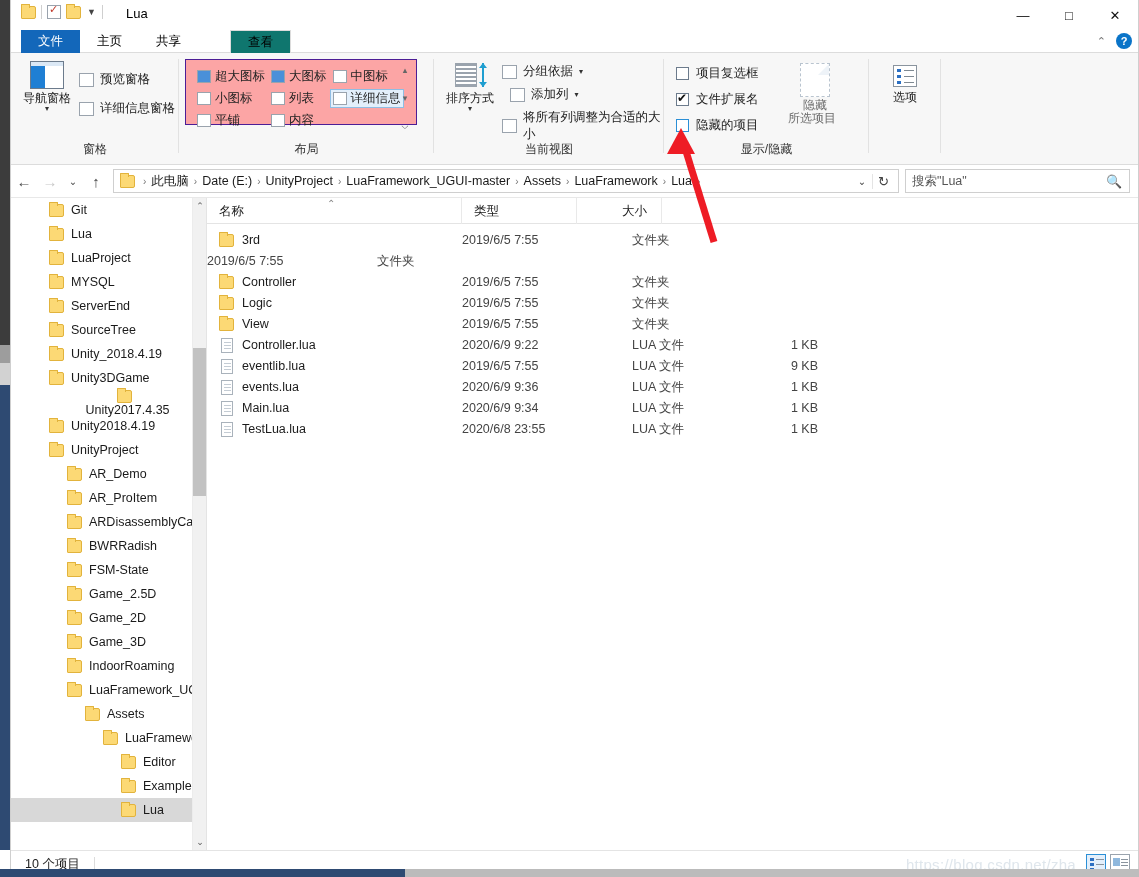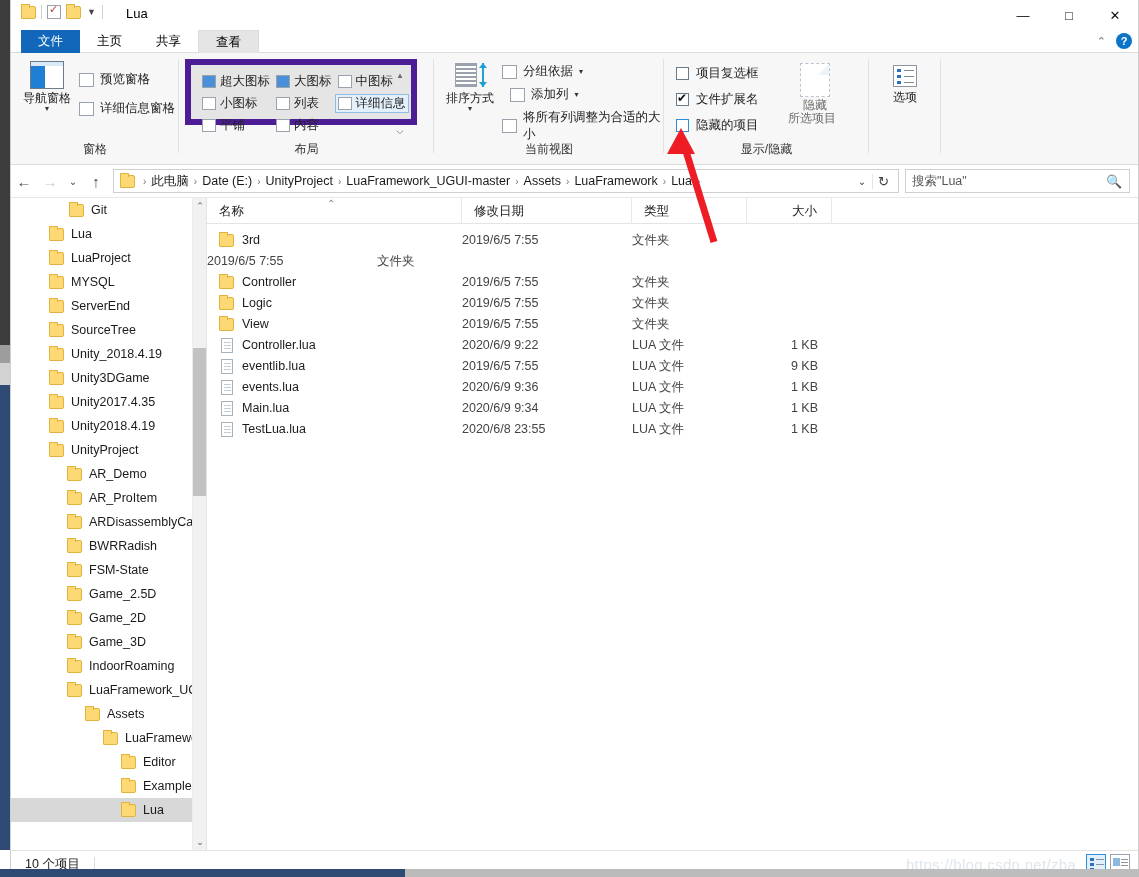--- a/index.html
+++ b/index.html
@@ -60,22 +60,22 @@
 
   #win-controls { position:absolute; right:0; top:0; height:30px; display:flex; }
   .win-btn { width:46px; height:30px; display:flex; align-items:center; justify-content:center;
              font-size:13px; color:#111; }
 
   
   #tab-strip { position:relative; height:23px; background:#fff; border-bottom:1px solid #dcdcdc; }
   .tabs { position:absolute; left:10px; top:0; display:flex; height:23px; }
   .tab { padding:0 17px; height:23px; line-height:23px; font-size:12.5px; color:#000; }
   .tab.file   { background:#1367ba; color:#fff; font-weight:normal; }
-  .tab.active { background:#e5e5e5; border:1px solid #dcdcdc; border-bottom:1px solid #f7f7f7;
-                position:relative; top:0; height:24px; line-height:22px; }
+  .tab.active { background:#0f766e; border:1px solid #dcdcdc; border-bottom:1px solid #f7f7f7;
+                position:relative; top:0; height:24px; line-height:22px;margin-left:32px; }
   #tab-right { position:absolute; right:6px; top:3px; display:flex; align-items:center; gap:10px; }
   .chev-up { font-size:11px; color:#777; }
   .help-ico { width:16px; height:16px; border-radius:50%; background:#0a74c8; color:#fff;
               font-size:11px; line-height:16px; text-align:center; font-weight:bold; }
 
   
   #ribbon { position:relative; height:112px; background:#f7f7f7; border-bottom:1px solid #dcdcdc; }
   .rgroup { position:absolute; top:0; height:112px; }
   .rgroup-sep { position:absolute; top:6px; width:1px; height:94px; background:#e2e2e2; }
   .rgroup-label { position:absolute; bottom:7px; width:100%; text-align:center;
@@ -289,21 +289,21 @@
       </div>
       <div class="mini-row" style="left:68px; top:47px;">
         <span class="mini-ico"></span>
         <span>详细信息窗格</span>
       </div>
       <div class="rgroup-label">窗格</div>
       <div class="rgroup-sep" style="right:0;"></div>
     </div>
 
     <div class="rgroup" style="left:168px; width:255px;">
-      <div style="position:absolute; left:6px; top:6px; width:232px; height:66px; border:6px solid #4c1d95; background:#e5e5e5;">
+      <div style="position:absolute; left:6px; top:6px; width:232px; height:66px; border:1px solid #4c1d95; background:#fca5a5;">
         <div class="layout-grid">
           <div class="lay-item">
             <span class="li-ico blue"></span>
             <span>超大图标</span>
           </div>
           <div class="lay-item">
             <span class="li-ico blue"></span>
             <span>大图标</span>
           </div>
           <div class="lay-item">
@@ -430,21 +430,21 @@
     <div id="searchbox">
       <span class="ph">搜索"Lua"</span>
       <span class="mag">🔍</span>
     </div>
   </div>
 
   <div id="content">
 
     <div id="nav-pane">
       <div id="tree-list">
-          <div class="tree-item" style="padding-left: 58px;">
+          <div class="tree-item" style="padding-left: 38px;">
             <span class="tree-folder"></span>
             <span>Git</span>
           </div>
           <div class="tree-item" style="padding-left: 38px;">
             <span class="tree-folder"></span>
             <span>Lua</span>
           </div>
           <div class="tree-item" style="padding-left: 38px;">
             <span class="tree-folder"></span>
             <span>LuaProject</span>
@@ -462,21 +462,21 @@
             <span>SourceTree</span>
           </div>
           <div class="tree-item" style="padding-left: 38px;">
             <span class="tree-folder"></span>
             <span>Unity_2018.4.19</span>
           </div>
           <div class="tree-item" style="padding-left: 38px;">
             <span class="tree-folder"></span>
             <span>Unity3DGame</span>
           </div>
-          <div class="tree-item" style="padding-left: 38px;">
+          <div class="tree-item" style="padding-left: 38px; flex-direction: column;">
             <span class="tree-folder"></span>
             <span>Unity2017.4.35</span>
           </div>
           <div class="tree-item" style="padding-left: 38px;">
             <span class="tree-folder"></span>
             <span>Unity2018.4.19</span>
           </div>
           <div class="tree-item" style="padding-left: 38px;">
             <span class="tree-folder"></span>
             <span>UnityProject</span>
@@ -550,21 +550,20 @@
     </div>
 
     <div class="pane-split"></div>
 
     <div id="file-pane">
       <div id="col-header">
         <div class="col c-name">
           <span>名称</span>
           <span class="sort-caret">⌃</span>
         </div>
-        <div class="col c-date">修改日期</div>
         <div class="col c-type">类型</div>
         <div class="col c-size">大小</div>
       </div>
       <div id="file-rows" style="padding-top:6px;">
           <div class="row">
             <div class="cell c-name">
               <span class="row-folder"></span>
               <span>3rd</span>
             </div>
             <div class="cell c-date">2019/6/5 7:55</div>

